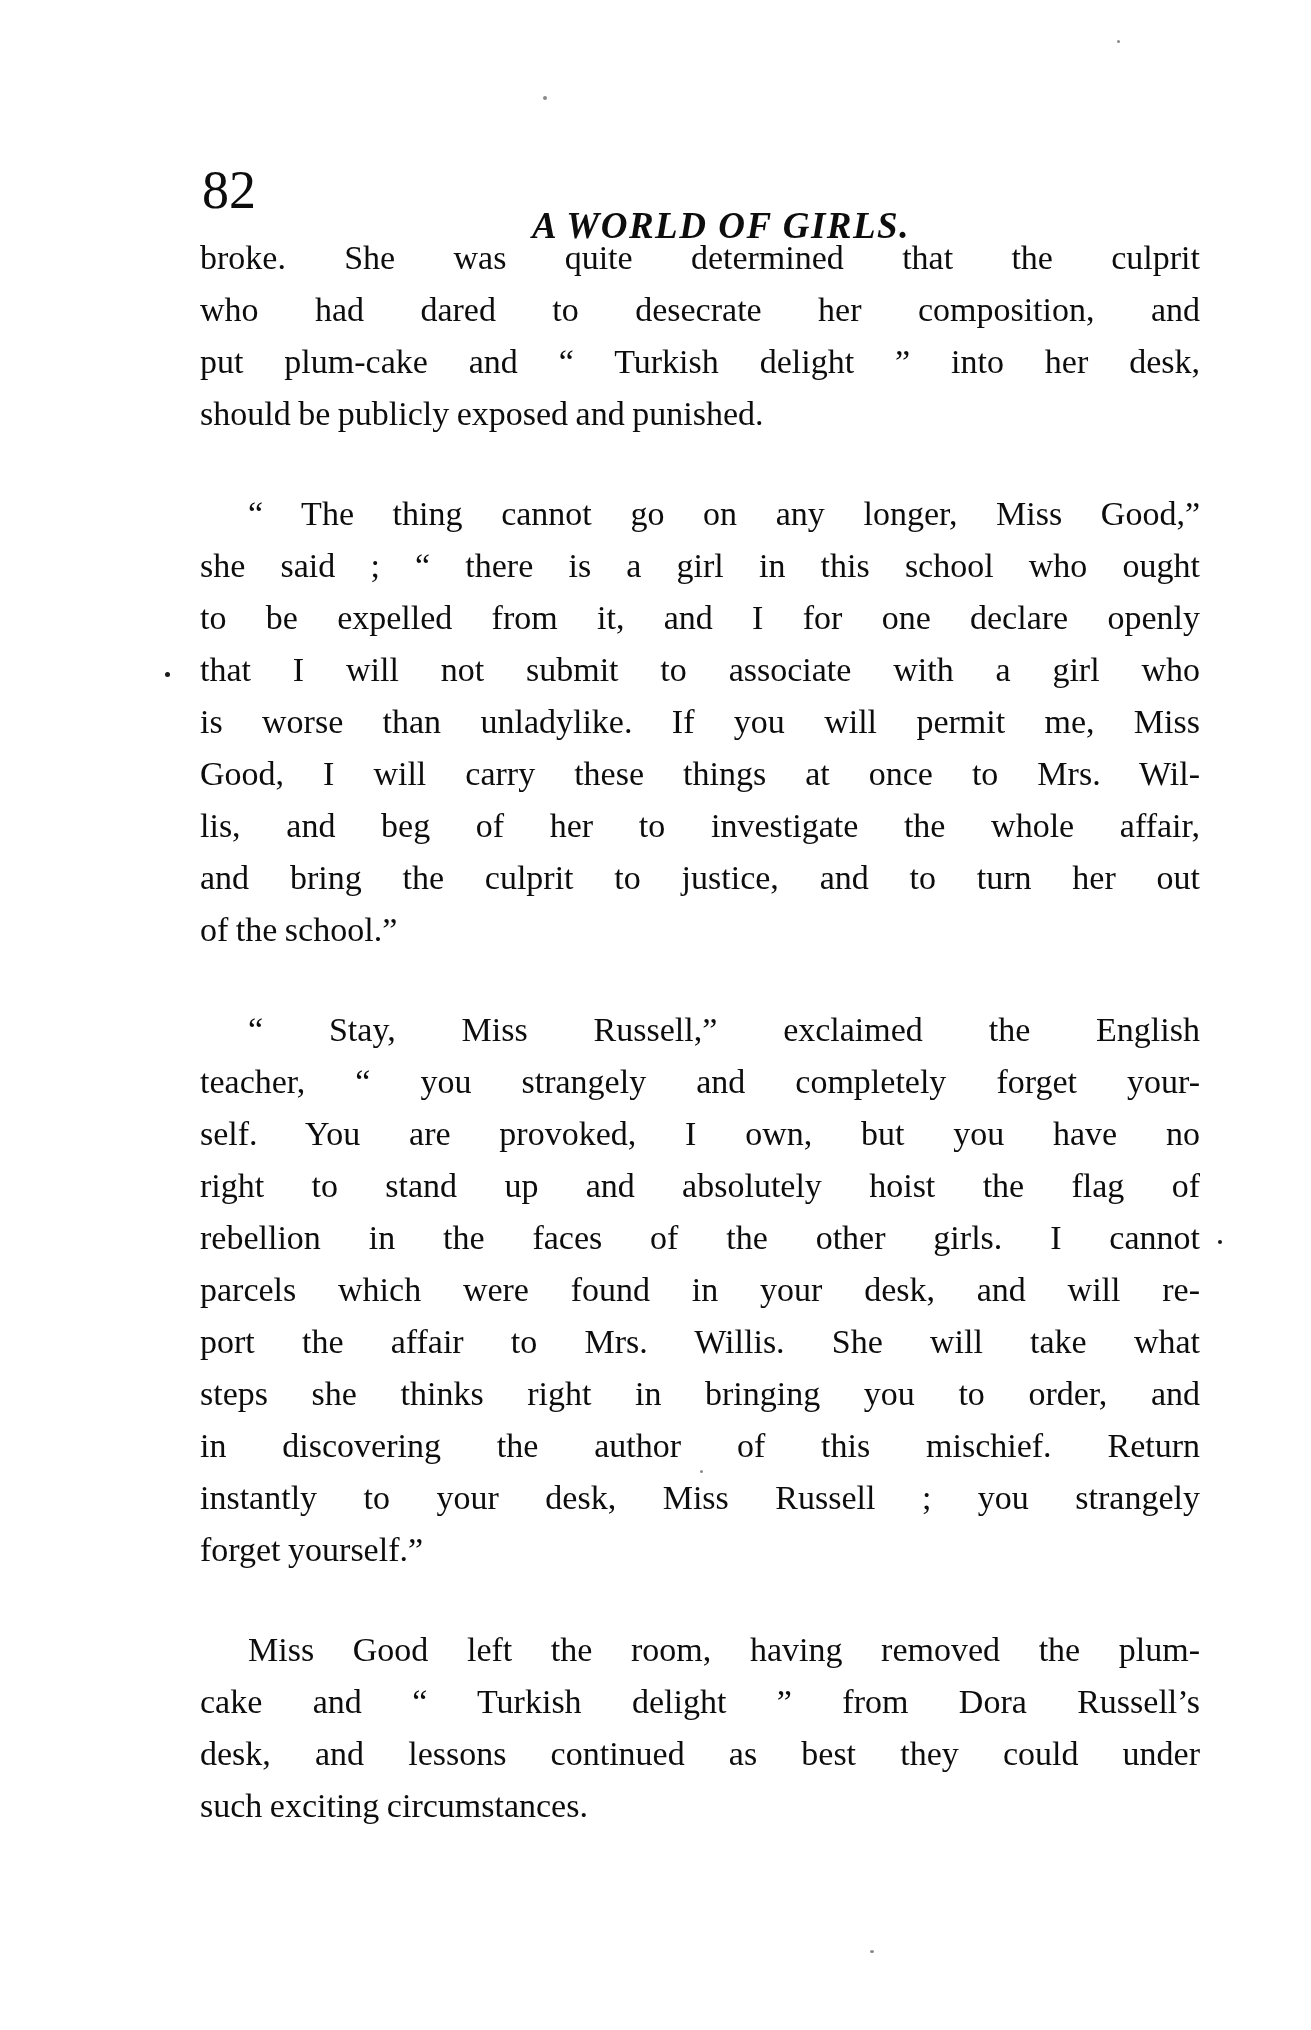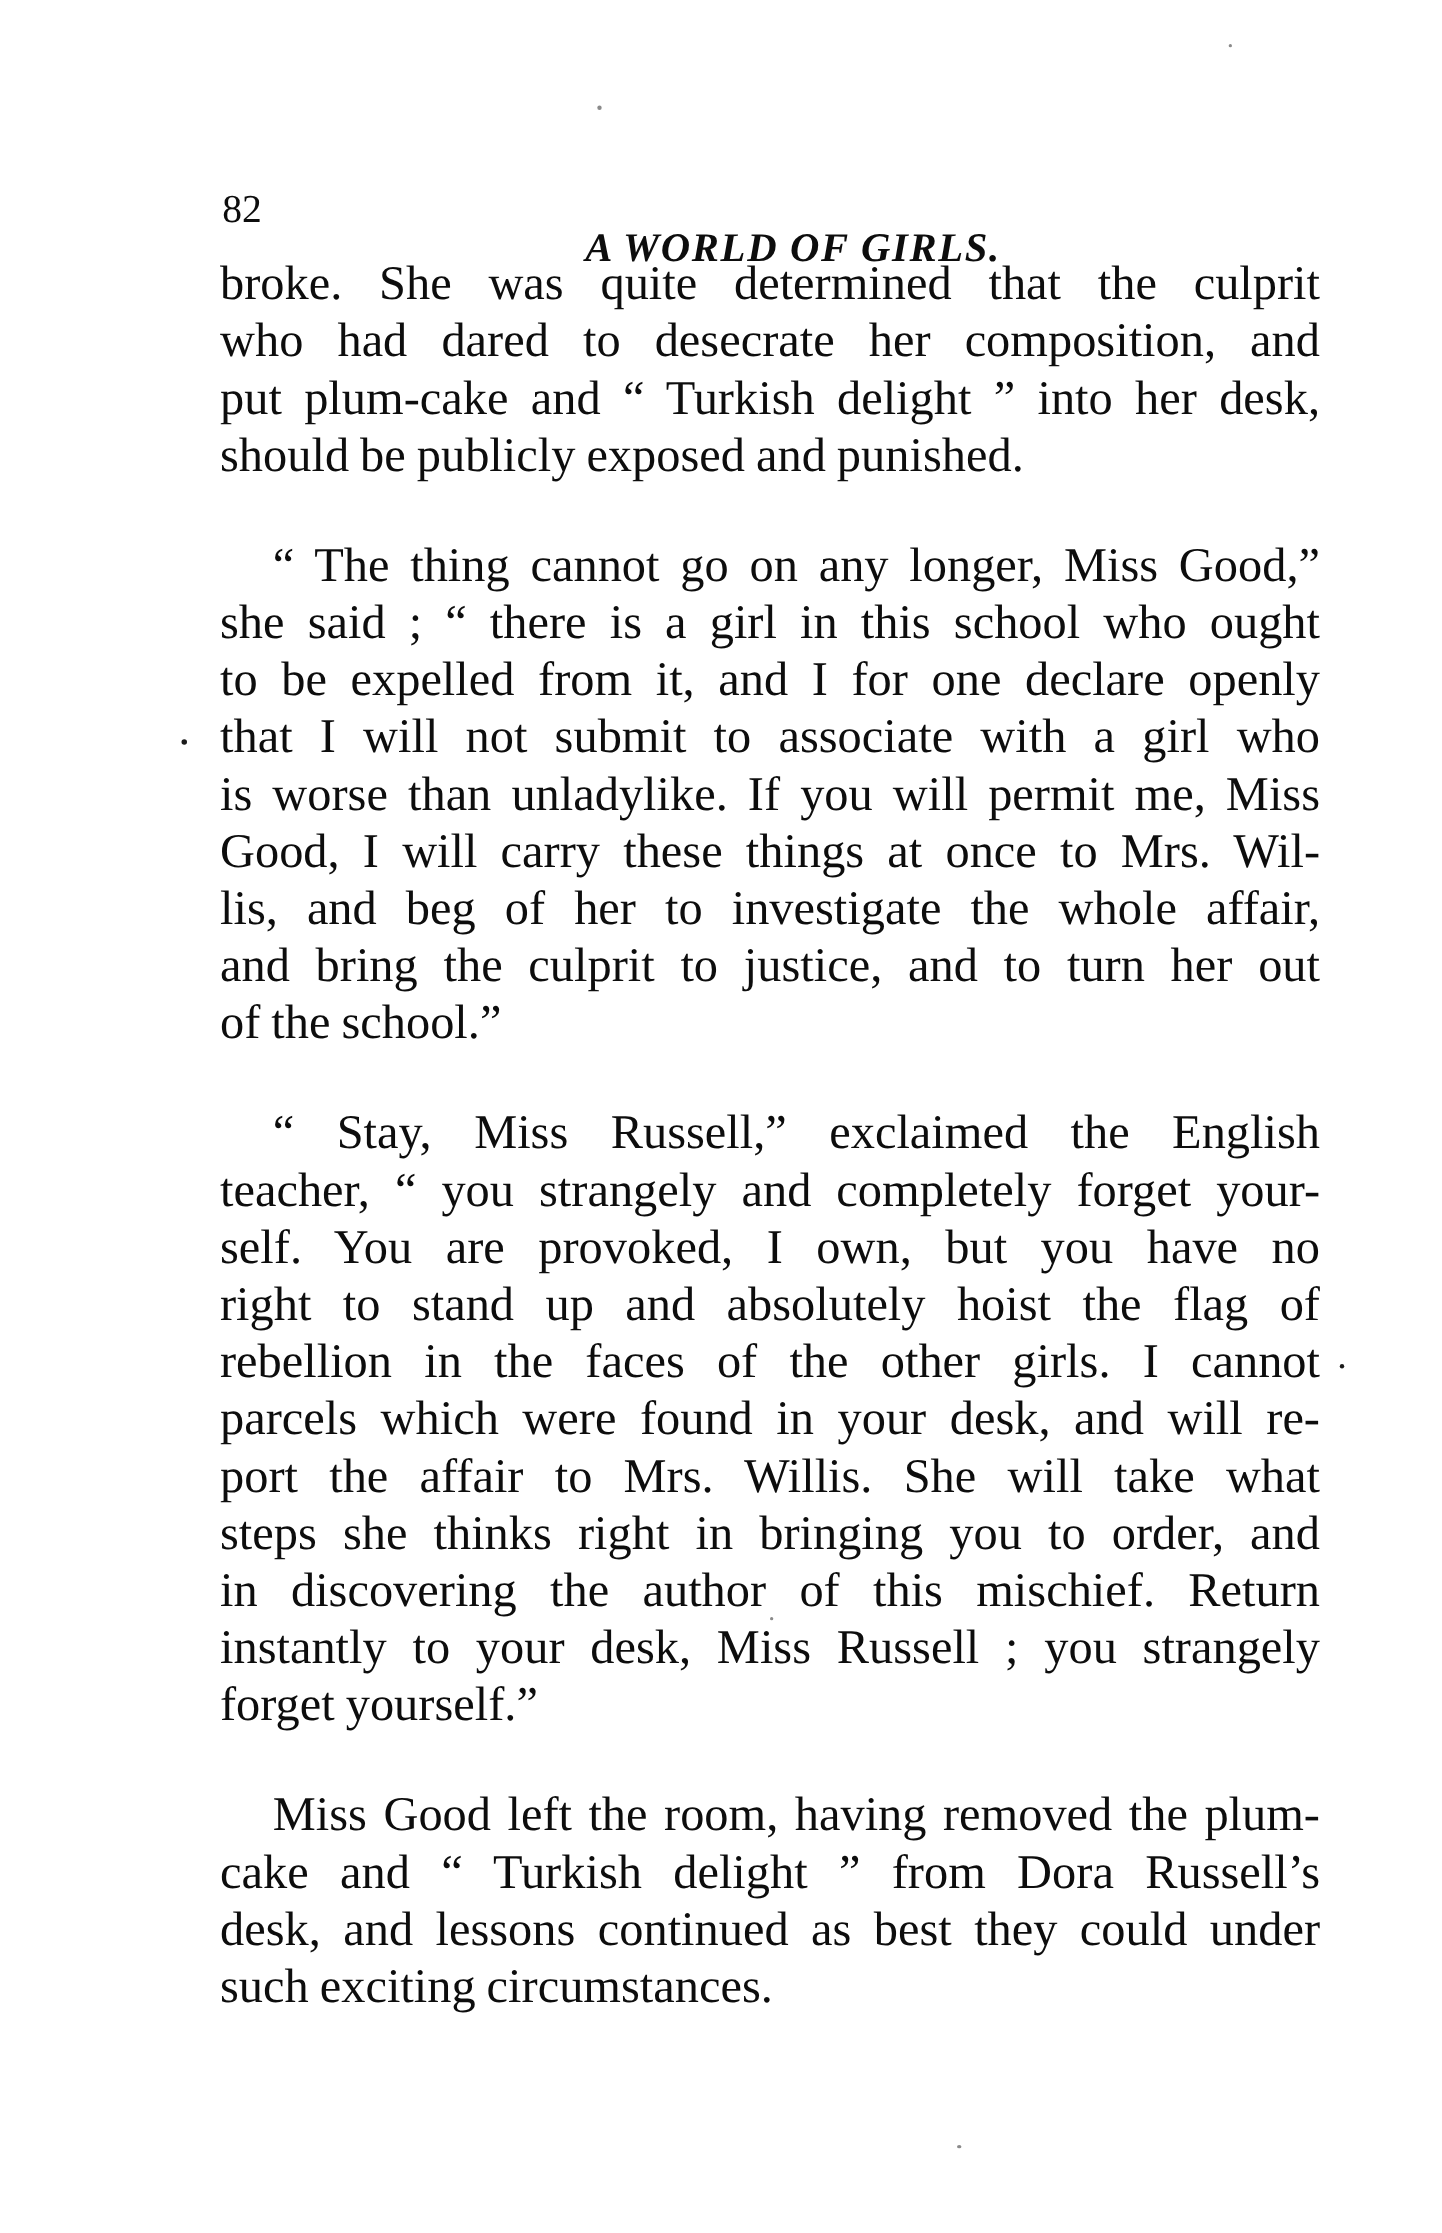--- a/index.html
+++ b/index.html
@@ -20,39 +20,39 @@
     position: absolute;
     top: 166px;
     left: 200px;
     width: 1000px;
     height: 50px;
   }
   .pagenum {
     position: absolute;
     left: 2px;
     top: 2px;
-    font-size: 36px;
+    font-size: 54px;
     line-height: 44px;
   }
   .running-title {
     text-align: center;
     font-style: italic;
     font-weight: bold;
     font-size: 37px;
     line-height: 48px;
     letter-spacing: 1.5px;
     transform: translateX(21px);
     margin-top: 36px;
   }
   .body-text {
     position: absolute;
     top: 232px;
     left: 200px;
     width: 1000px;
-    font-size: 44px;
+    font-size: 34px;
     line-height: 52px;
     word-spacing: -1px;
   }
   .paragraph { margin: 0; padding: 0; }
   .line {
     height: 52px;
     text-align: justify;
     text-align-last: justify;
     overflow: hidden;
   }

